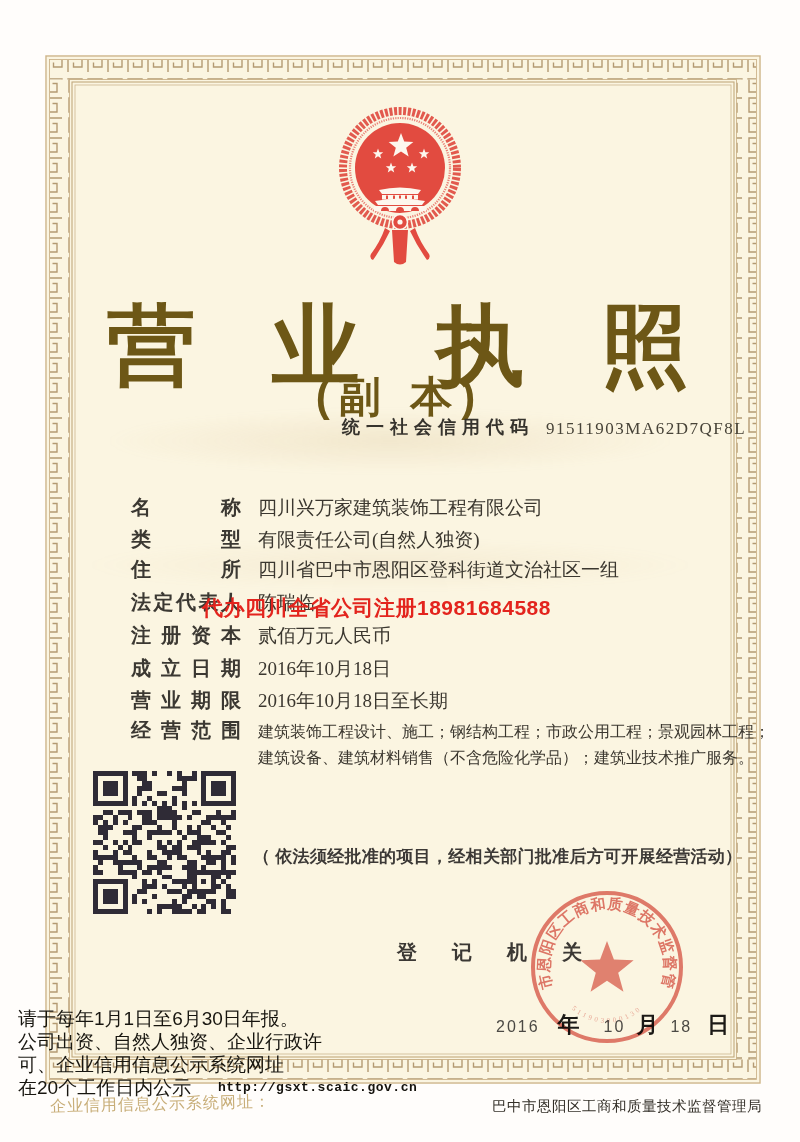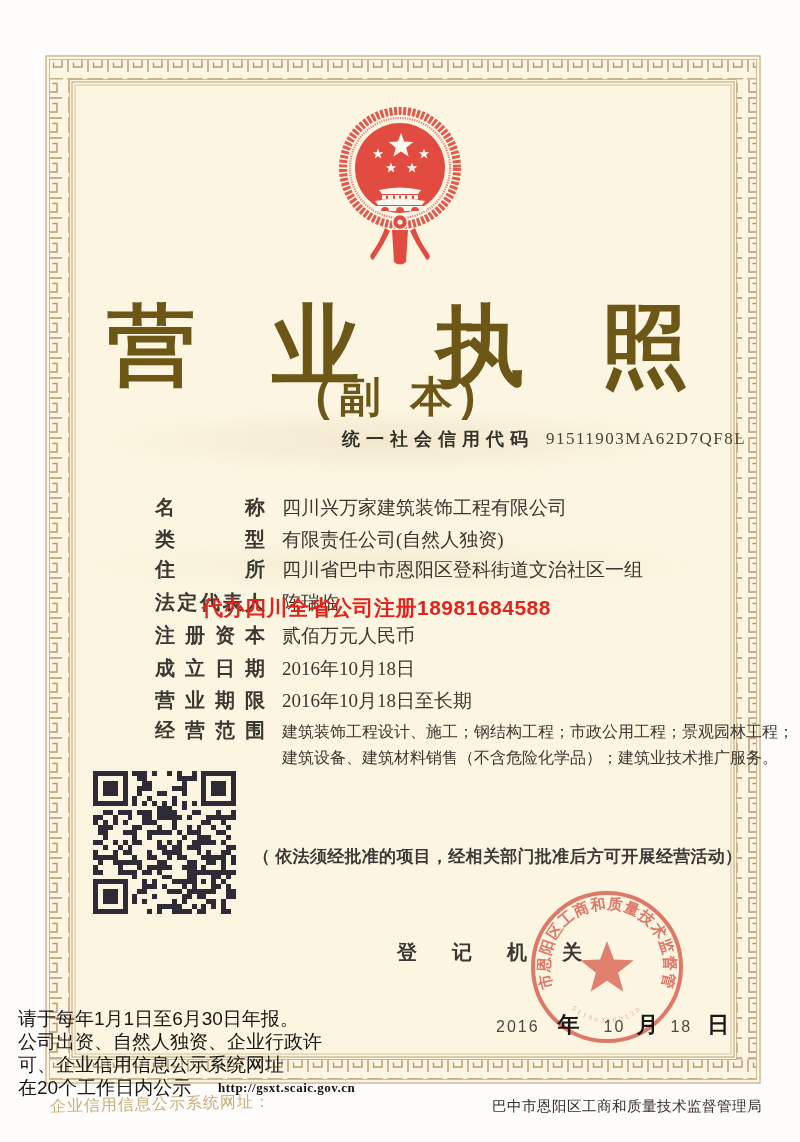--- a/index.html
+++ b/index.html
@@ -12,24 +12,24 @@
           background:radial-gradient(ellipse at center,rgba(200,165,105,.16),rgba(200,165,105,0) 72%);}
   .ghost2{left:90px;top:540px;width:600px;height:50px;
           background:radial-gradient(ellipse at center,rgba(200,165,105,.10),rgba(200,165,105,0) 72%);}
   .frame{position:absolute;left:45px;top:55px;width:716px;height:1029px;z-index:2;}
   .emblem{position:absolute;left:333px;top:102px;width:134px;height:166px;z-index:3;}
   .title{position:absolute;left:0;top:268px;width:800px;text-align:center;z-index:3;
          font-size:88px;line-height:1.06;font-weight:800;letter-spacing:26px;padding-left:22px;
          box-sizing:border-box;color:var(--gold,#6d5716);white-space:nowrap;margin-top:31px;}
   .subtitle{position:absolute;left:0;top:369px;width:800px;text-align:center;z-index:3;
             font-size:42px;font-weight:700;letter-spacing:9px;color:var(--gold,#6d5716);}
-  .credit{position:absolute;left:342px;top:427px;z-index:3;display:flex;align-items:center;white-space:nowrap;}
+  .credit{position:absolute;left:342px;top:415px;z-index:3;display:flex;align-items:flex-end;white-space:nowrap;}
   .credit-label{font-size:18px;font-weight:700;letter-spacing:6px;color:#36332d;}
   .credit-code{font-size:17px;font-family:"Liberation Serif",serif;letter-spacing:1.5px;color:#474338;margin-left:12px;}
-  .fields{position:absolute;left:131px;top:489px;width:600px;height:300px;z-index:3;margin-left:24px;}
+  .fields{position:absolute;left:131px;top:489px;width:600px;height:300px;z-index:3;}
   .frow{position:absolute;left:0;display:flex;align-items:baseline;}
   .flabel{width:110px;flex:none;font-size:20px;font-weight:600;color:#3b3832;
           text-align:justify;text-align-last:justify;}
   .fvalue{margin-left:17px;font-size:19px;color:#3b372f;font-family:"Liberation Serif",serif;white-space:nowrap;}
   .r1{top:5px}.r2{top:37px}.r3{top:67px}.r4{top:100px}.r5{top:133px}.r6{top:166px}.r7{top:198px}.r8{top:228px}
   .r8 .fvalue{white-space:normal;width:520px;font-size:16px;line-height:26px;}
   .watermark{position:absolute;left:202px;top:594px;z-index:6;font-size:21px;font-weight:700;
              letter-spacing:.5px;color:var(--wm,#e3241d);white-space:nowrap;}
   .qr{position:absolute;left:93px;top:771px;width:143px;height:143px;z-index:3;fill:var(--qr,#2f2b36);shape-rendering:crispEdges;}
   .approval{position:absolute;left:253px;top:845px;z-index:3;font-size:17px;font-weight:600;
@@ -40,21 +40,21 @@
         mix-blend-mode:multiply;filter:blur(.35px);opacity:.95;}
   .dateline{position:absolute;left:496px;top:1010px;z-index:3;display:flex;align-items:baseline;
             font-family:Liberation Sans, sans-serif;white-space:nowrap;}
   .dnum{font-size:16px;color:#4b4944;letter-spacing:2px;}
   .dword{font-size:22px;font-weight:700;color:#1b1916;}
   .mlA{margin-left:18px}.mlB{margin-left:24px}.mlC{margin-left:11px}.mlD{margin-left:12px}.mlE{margin-left:15px}
   .annual{position:absolute;left:18px;top:1007px;z-index:6;font-size:19px;line-height:23px;
           font-weight:500;color:#17150f;white-space:nowrap;}
   .publab{position:absolute;left:50px;top:1094px;z-index:3;font-size:16px;letter-spacing:1px;
           color:#c8ae79;transform:rotate(-1.3deg);white-space:nowrap;}
-  .url{position:absolute;left:218px;top:1080px;z-index:6;font-family:Liberation Serif, serif;
+  .url{position:absolute;left:218px;top:1080px;z-index:6;font-family:Liberation Mono, monospace;
        font-size:13px;font-weight:700;letter-spacing:.5px;color:#13110c;white-space:nowrap;}
   .producer{position:absolute;left:492px;top:1097px;z-index:3;font-size:14.5px;letter-spacing:.5px;
             color:#332f28;font-family:"Liberation Serif",serif;white-space:nowrap;}
 </style>
 </head>
 <body>
 
 <div class="page">
 
   <div class="paper"></div>

